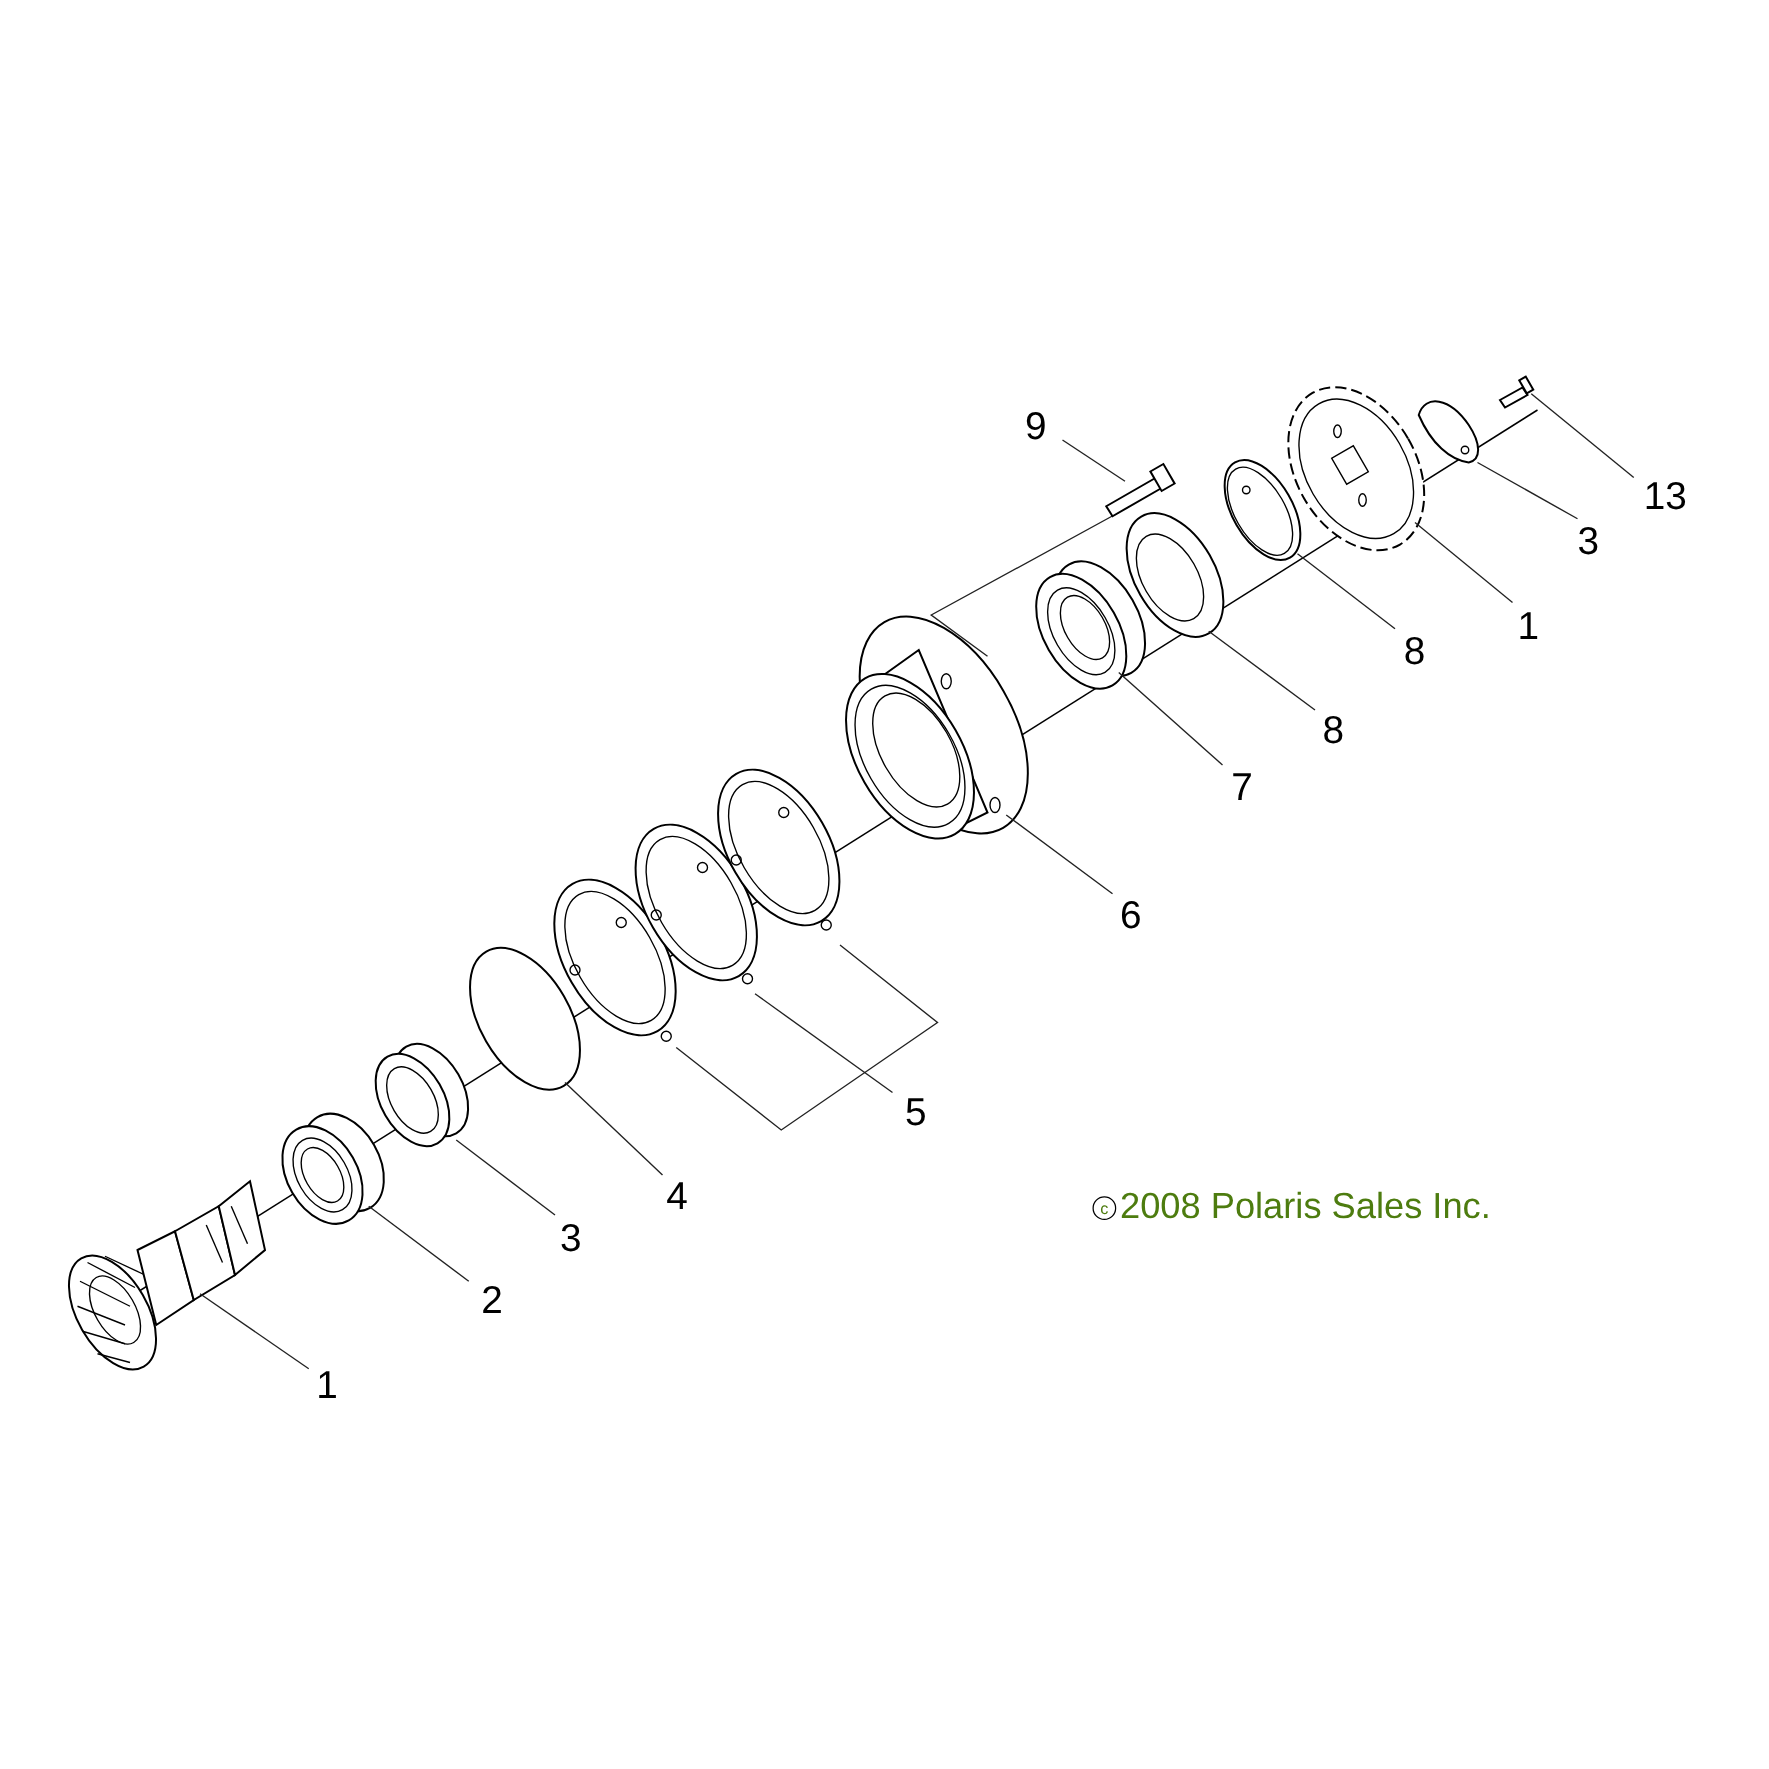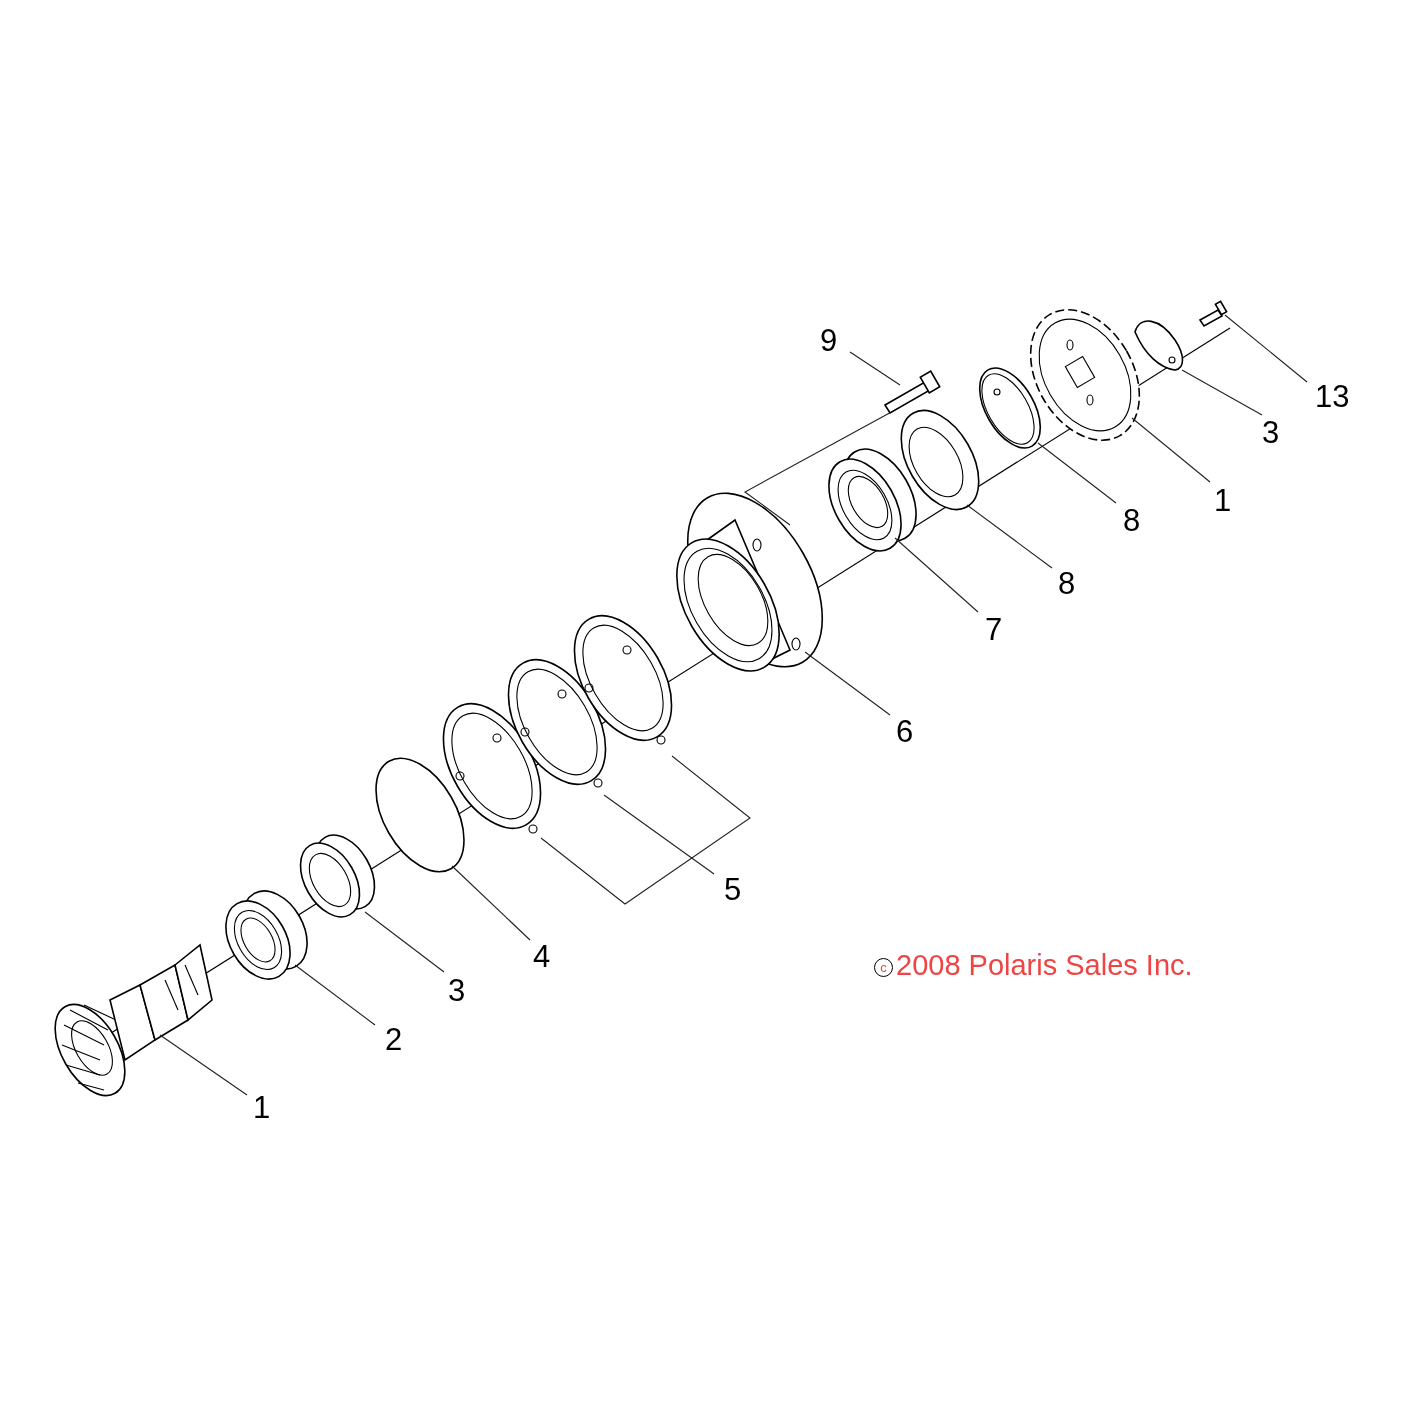--- a/index.html
+++ b/index.html
@@ -1,19 +1,19 @@
 <!DOCTYPE html>
 <html><head>
 <meta charset="utf-8">
 <style>
   html, body { margin: 0; padding: 0; background: #ffffff; }
   body { width: 1415px; height: 1415px; position: relative; overflow: hidden; font-family: "Liberation Sans", sans-serif; }
   #diagram { position: absolute; left: 0; top: 0; width: 1415px; height: 1415px; }
   .label { position: absolute; font-family: "Liberation Sans", sans-serif; font-size: 31px; color: #000; line-height: 1; white-space: nowrap; }
-  .copyright { position: absolute; left: 874px; top: 949px; font-family: "Liberation Sans", sans-serif; font-size: 29px; color: #ef4444; white-space: nowrap; }
+  .copyright { position: absolute; left: 874px; top: 949px; font-family: "Liberation Sans", sans-serif; font-size: 29px; color: #4d7c0f; white-space: nowrap; }
   .copyright .csym { display: inline-block; width: 17px; height: 17px; border: 1.5px solid #000; border-radius: 50%; font-size: 13px; text-align: center; line-height: 17px; vertical-align: 3px; margin-right: 3px; }
   svg .part { fill: #fff; stroke: #000; stroke-width: 1.6; }
   svg .thin { fill: none; stroke: #000; stroke-width: 1.1; }
   svg .leader { fill: none; stroke: #222; stroke-width: 1.1; }
   svg .axis { fill: none; stroke: #000; stroke-width: 1.2; }
 </style>
 </head>
 <body>
 
 <svg id="diagram" viewBox="0 0 1415 1415" xmlns="http://www.w3.org/2000/svg">

